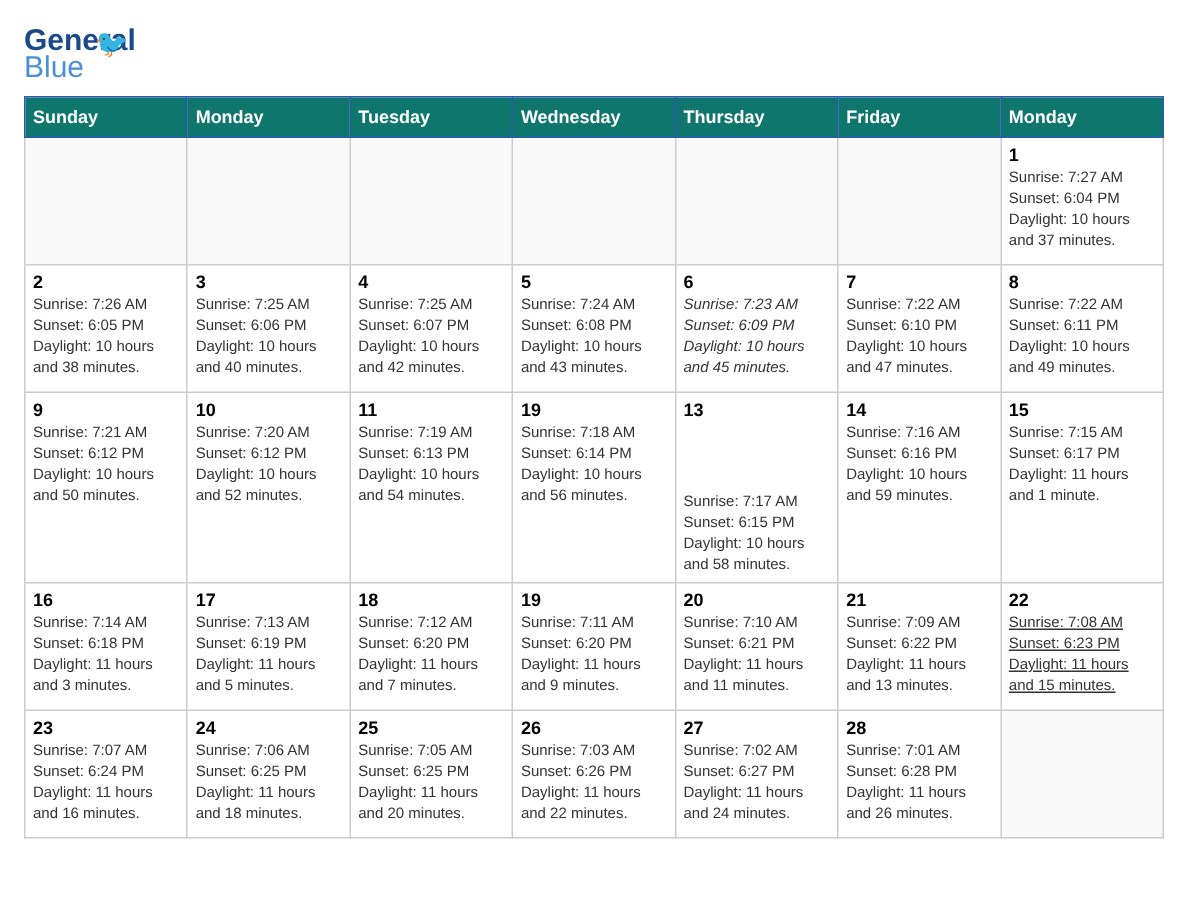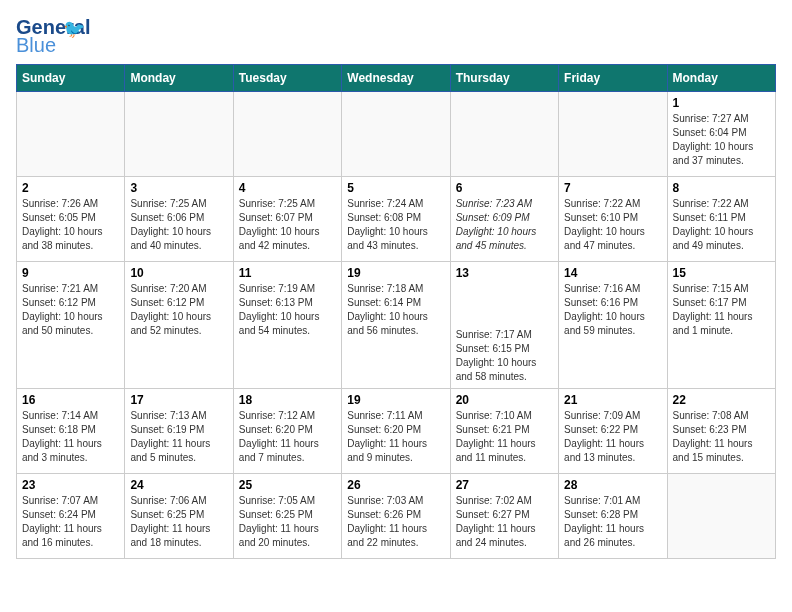--- a/index.html
+++ b/index.html
@@ -236,21 +236,21 @@
 Daylight: 11 hours and 11 minutes.</div>
         </td>
         <td>
           <div class="day-num">21</div>
           <div class="day-info" style="white-space: pre-line;">Sunrise: 7:09 AM
 Sunset: 6:22 PM
 Daylight: 11 hours and 13 minutes.</div>
         </td>
         <td>
           <div class="day-num">22</div>
-          <div class="day-info" style="white-space: pre-line;">Sunrise: 7:08 AM
+          <div class="day-info" style="white-space: pre-line; text-decoration: underline;">Sunrise: 7:08 AM
 Sunset: 6:23 PM
 Daylight: 11 hours and 15 minutes.</div>
         </td>
       </tr>
       <tr>
         <td>
           <div class="day-num">23</div>
           <div class="day-info" style="white-space: pre-line;">Sunrise: 7:07 AM
 Sunset: 6:24 PM
 Daylight: 11 hours and 16 minutes.</div>

